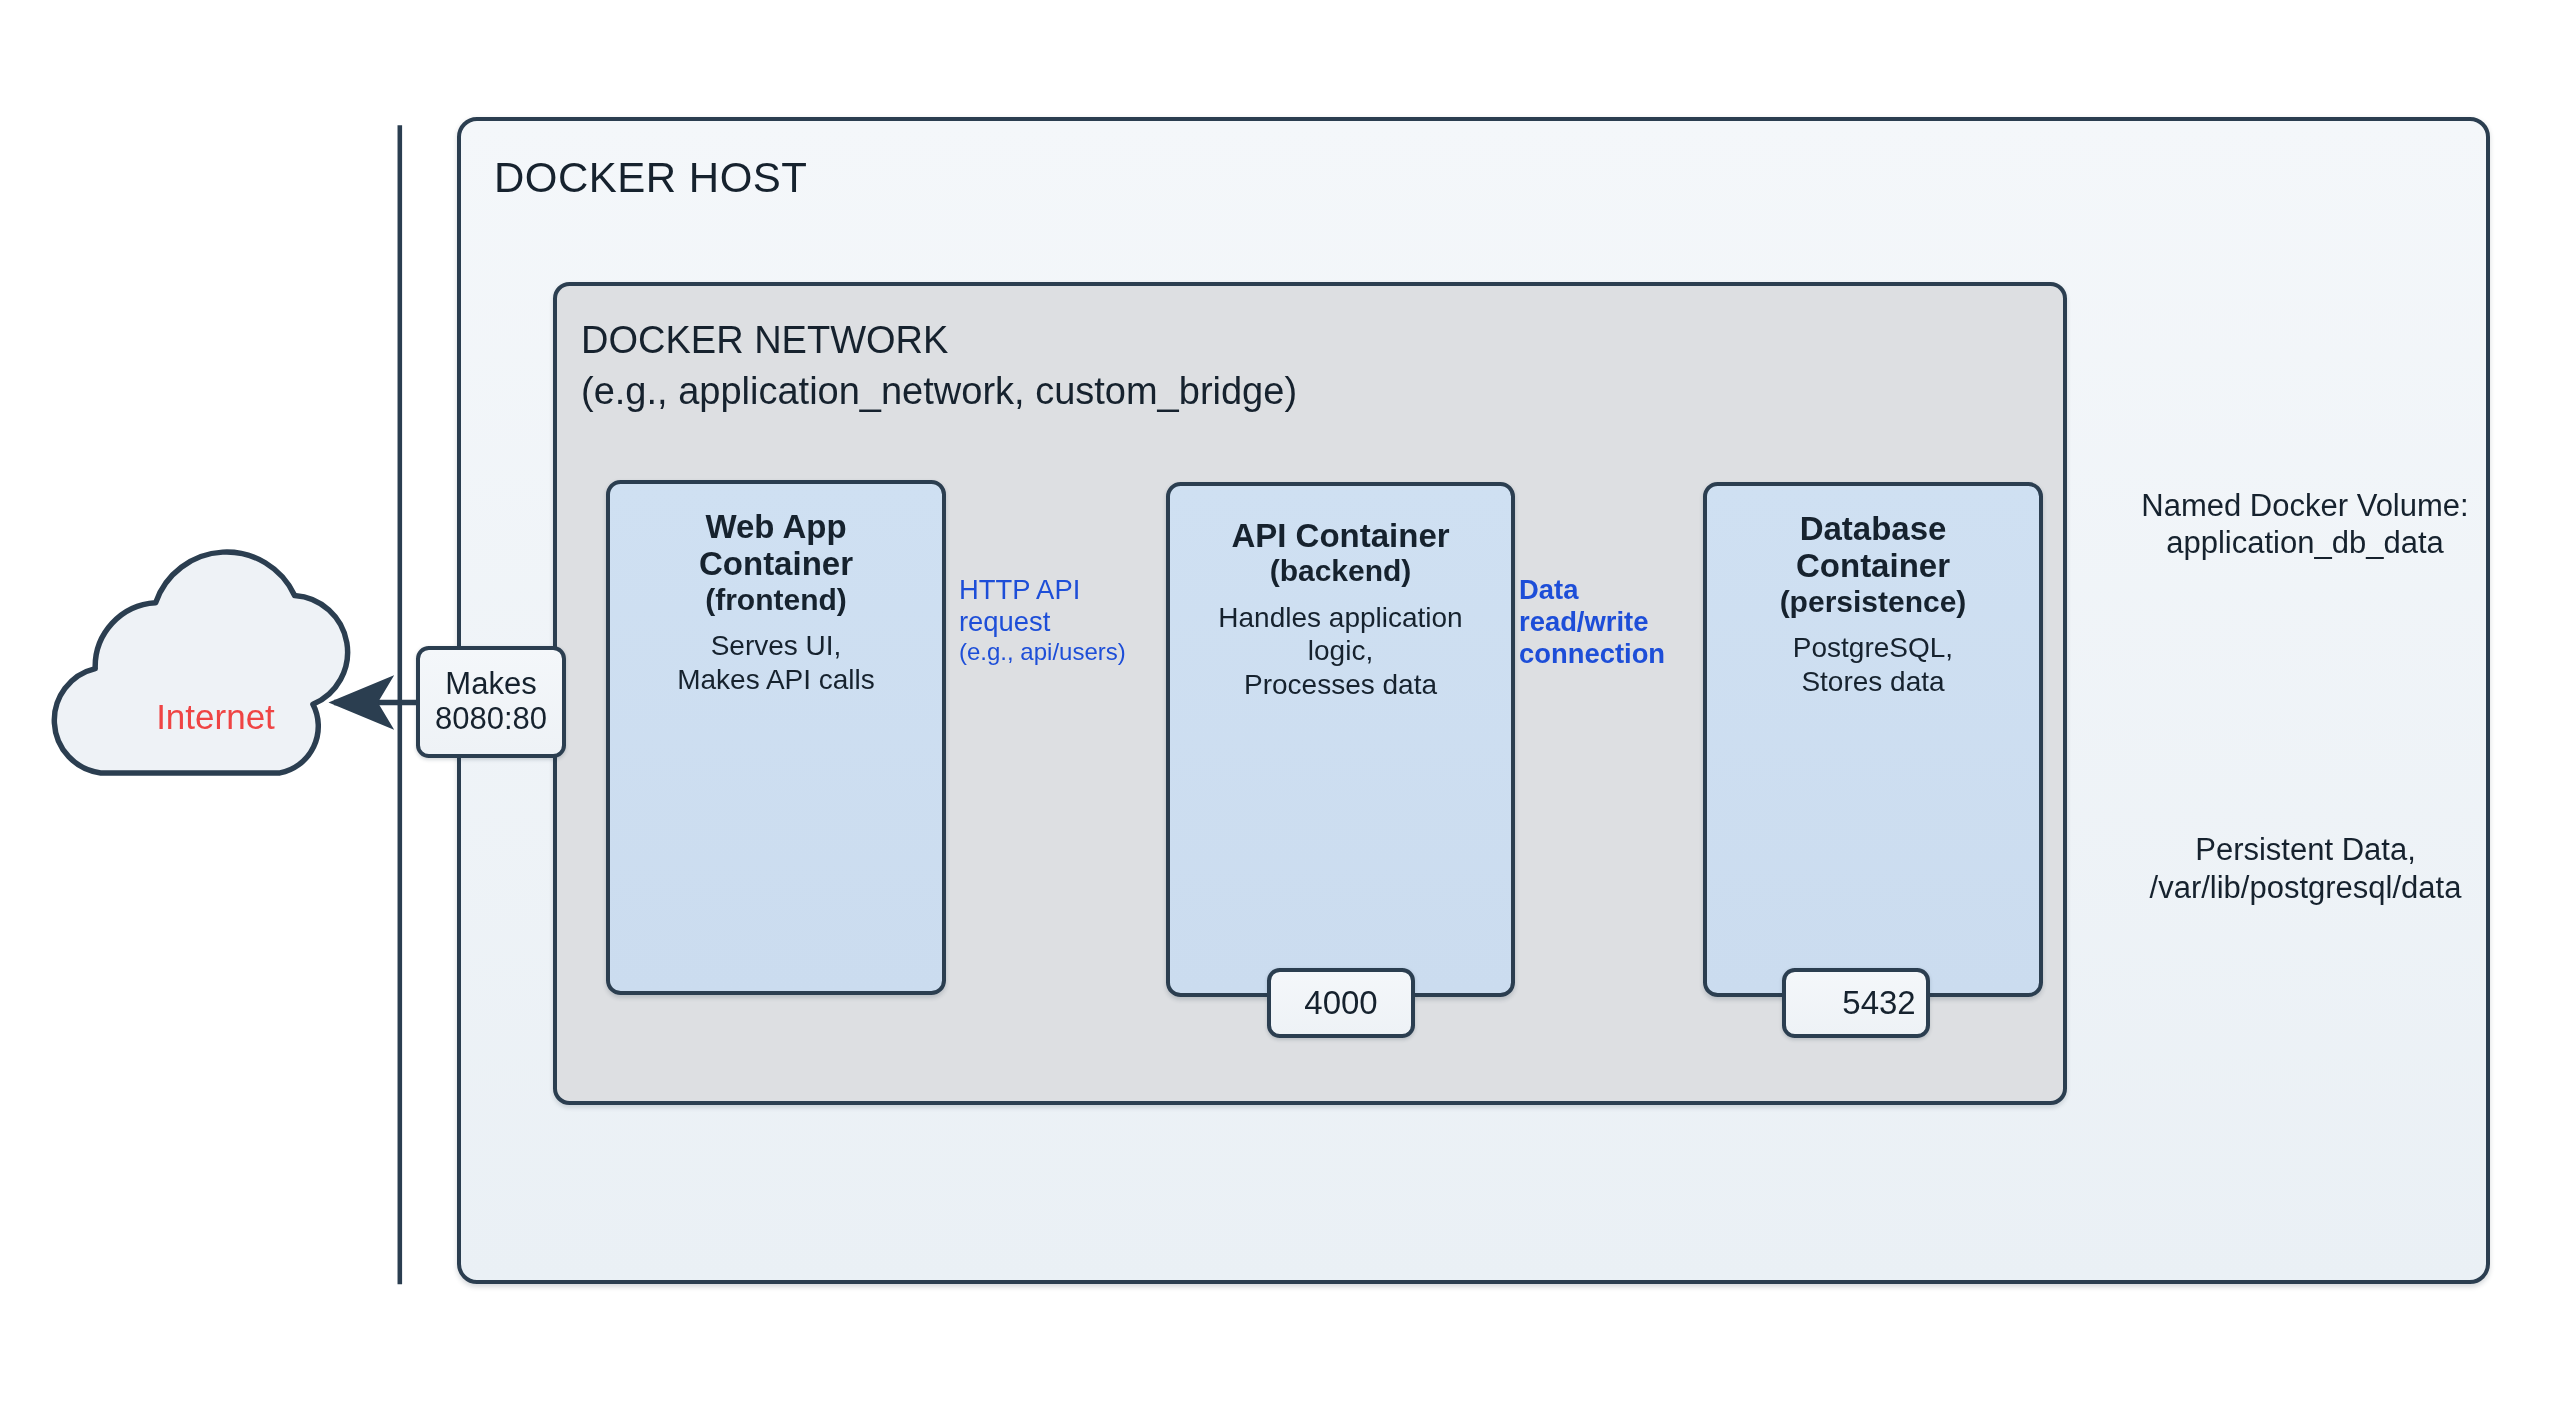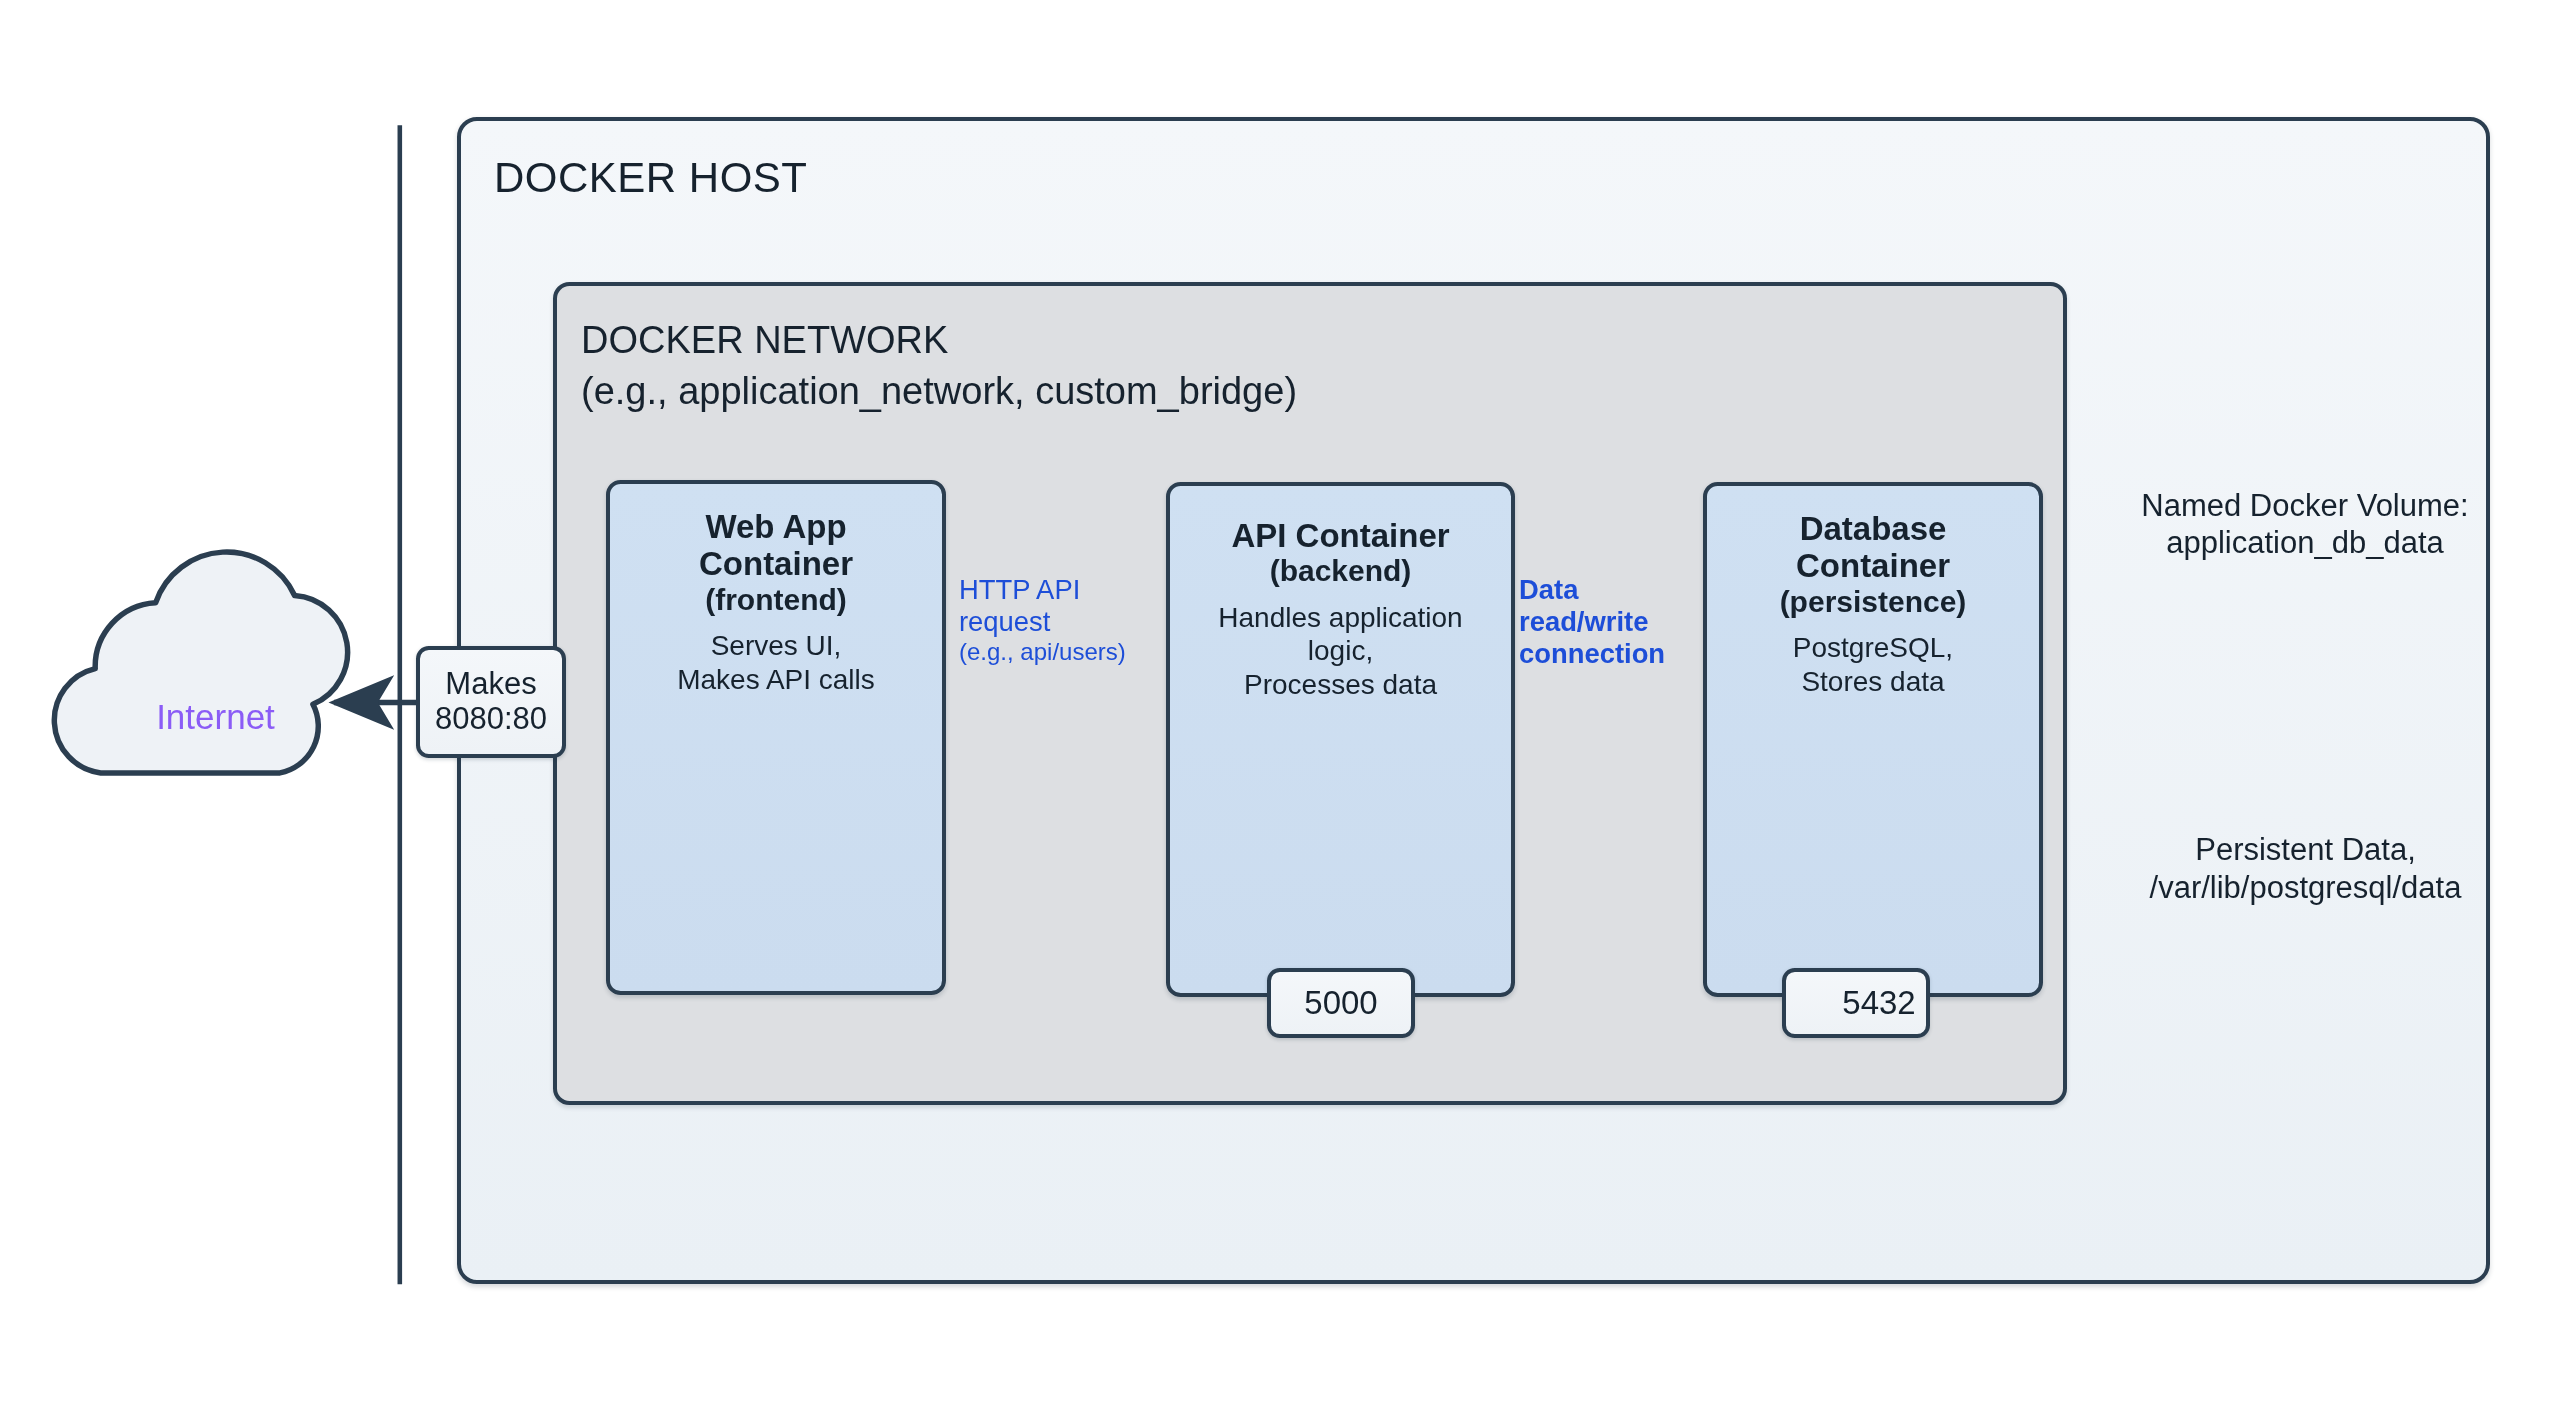--- a/index.html
+++ b/index.html
@@ -95,21 +95,21 @@
   .edge-label {
     position: absolute; text-align: left; color: #1d4ed8;
     line-height: 1.16; white-space: nowrap;
   }
   .lbl-http { left: 959px; top: 574px; width: 210px; font-size: 27.4px; }
   .lbl-http .small { font-size: 24px; }
   .lbl-data { left: 1519px; top: 574px; width: 192px; font-size: 27.4px; font-weight: bold; }
 
   .cloud-label {
     position: absolute; left: 101px; top: 697px; width: 229px;
-    text-align: center; font-size: 35px; color: #8b5cf6;
+    text-align: center; font-size: 35px; color: #ef4444;
   }
 
   .vol-title {
     position: absolute; left: 2113px; top: 487px; width: 384px;
     text-align: center; font-size: 31px; line-height: 1.2; color: #16222e;
   }
   .vol-desc {
     position: absolute; left: 2095px; top: 831px; width: 421px;
     text-align: center; font-size: 31px; line-height: 1.22; color: #16222e;
   }
@@ -258,21 +258,21 @@
       <div>Container</div>
     </div>
     <div class="c-sub">(persistence)</div>
     <div class="c-desc">
       <div>PostgreSQL,</div>
       <div>Stores data</div>
     </div>
   </div>
 
   <div class="port-pill pill-8000">
-    <span>5000</span>
+    <span>4000</span>
   </div>
   <div class="port-pill pill-5432">
     <span>5432</span>
   </div>
 
   <div class="edge-label lbl-http">
     <div>HTTP API</div>
     <div>request</div>
     <div class="small">(e.g., api/users)</div>
   </div>

